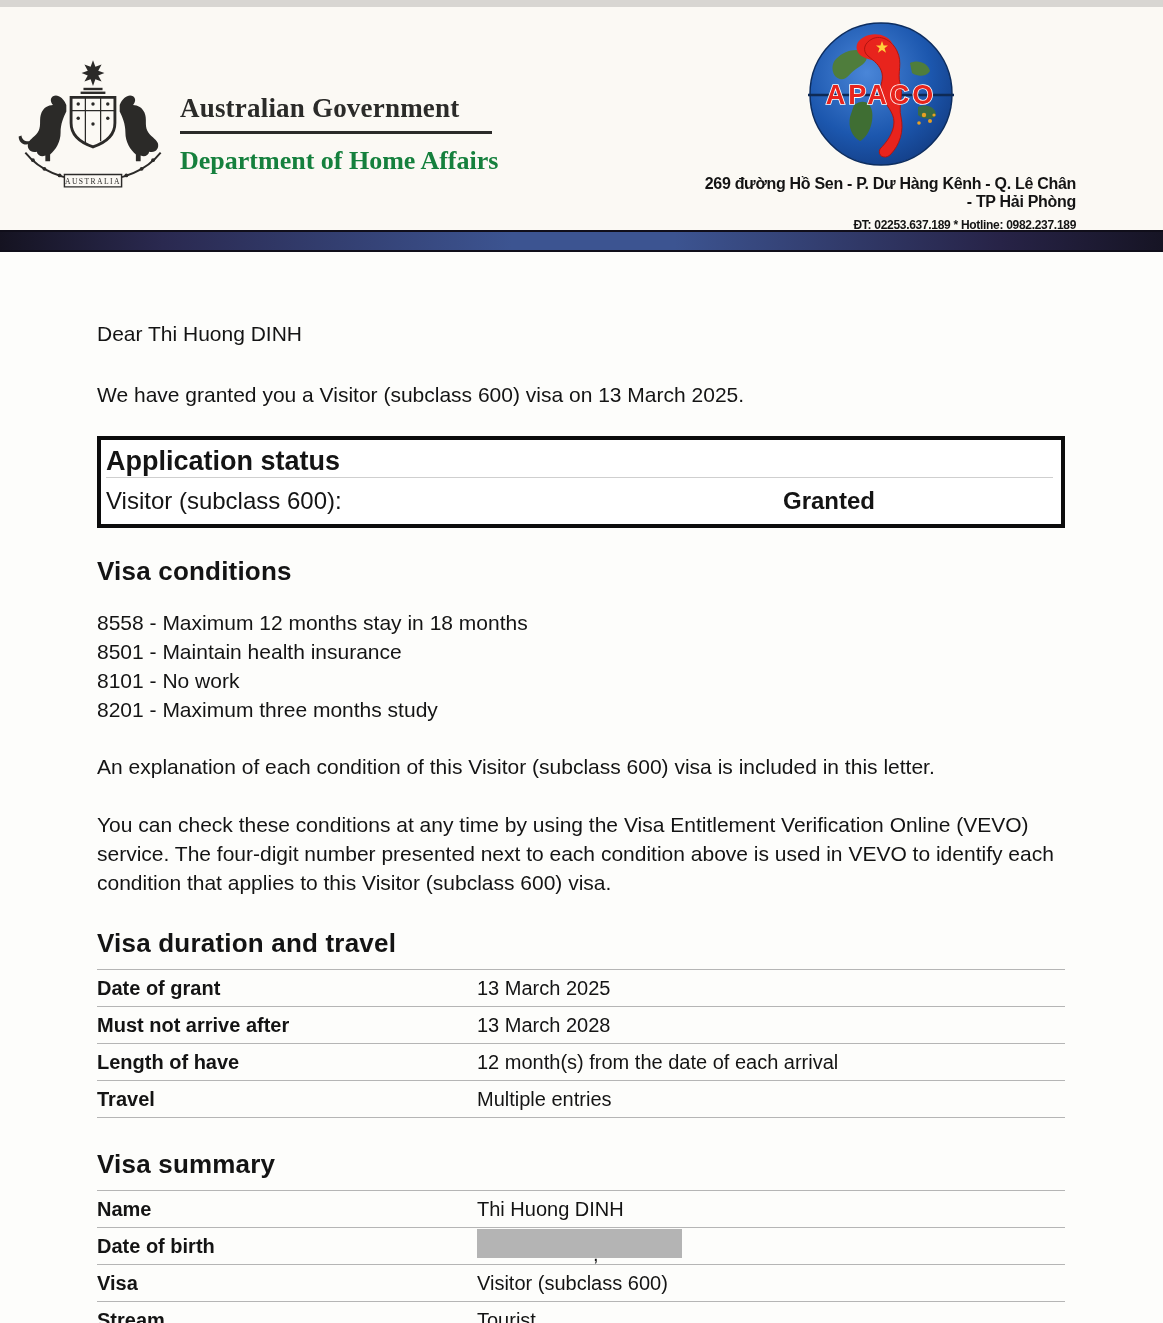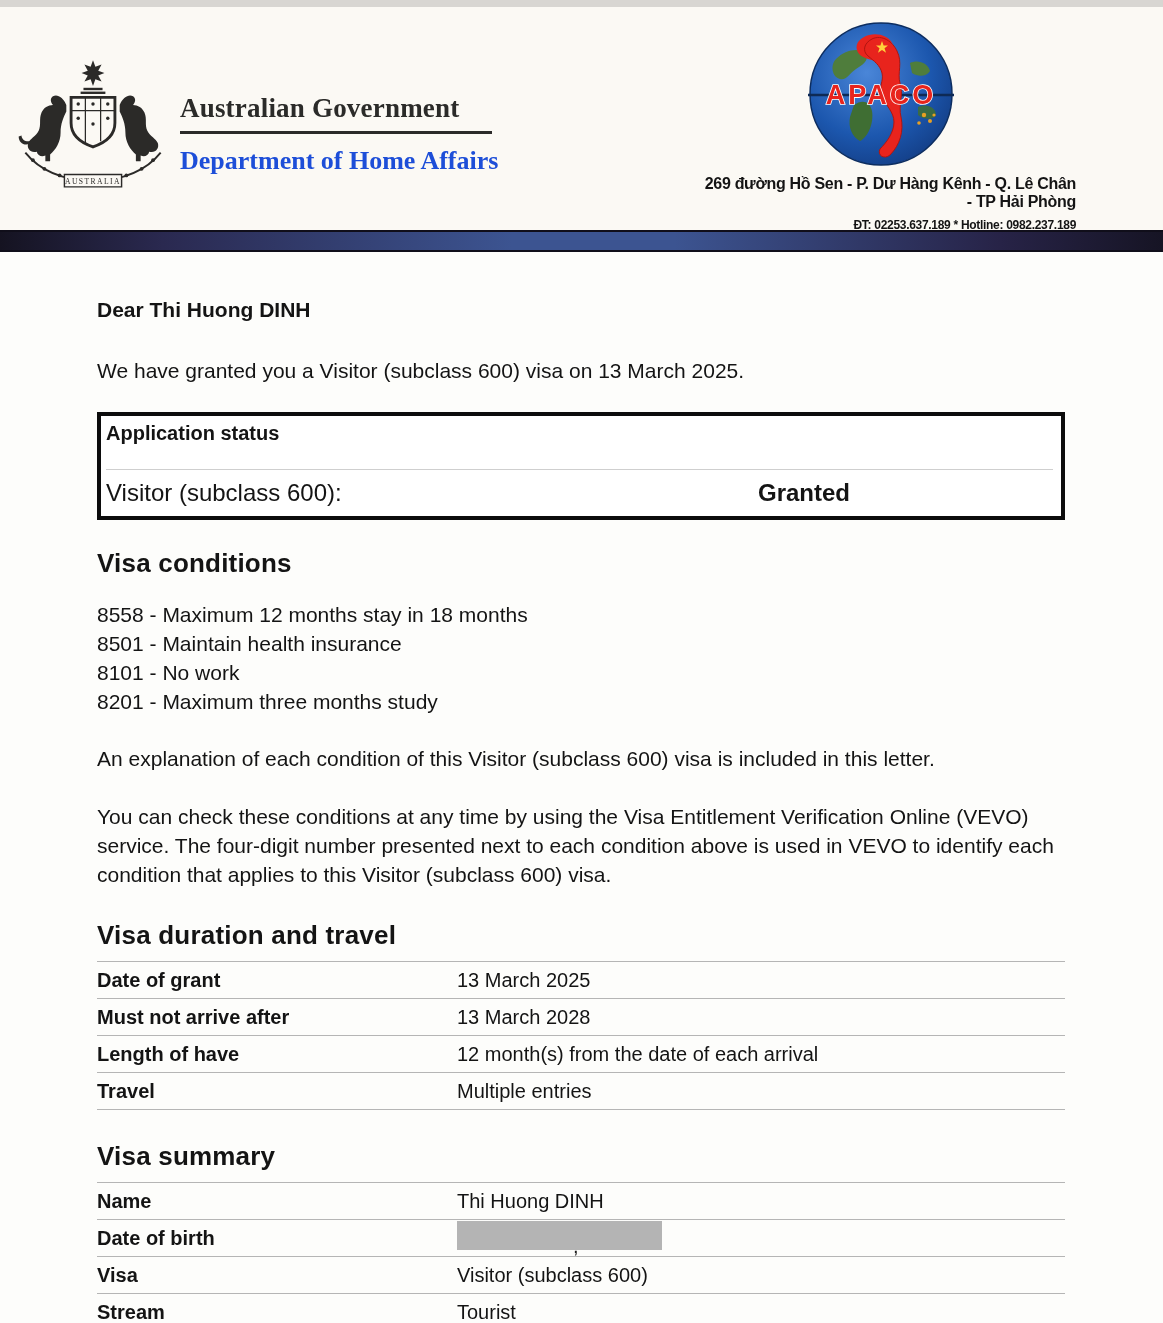--- a/index.html
+++ b/index.html
@@ -9,57 +9,57 @@
 
   
   .top-strip { position:absolute; top:0; left:0; right:0; height:7px; background:#d8d6d2; }
   .header { position:absolute; top:7px; left:0; right:0; height:223px; background:#fbf9f4; }
   .crest { position:absolute; left:12px; top:50px; }
   .gov-block { position:absolute; left:180px; top:86px; width:340px; }
   .gov-title { font-family:"Liberation Serif", serif; font-weight:bold;
                font-size:27px; color:#2b2b29; letter-spacing:0.2px; }
   .gov-rule  { width:312px; border-bottom:3px solid #2b2b29; margin-top:7px; }
   .gov-dept  { font-family:"Liberation Serif", serif; font-weight:bold;
-               font-size:26px; color:#1d4ed8; margin-top:12px; }
+               font-size:26px; color:#15803d; margin-top:12px; }
   .apaco-logo { position:absolute; left:806px; top:12px; }
   .agency-address { position:absolute; left:700px; top:168px; width:376px; text-align:right; }
   .agency-line1 { font-size:16px; font-weight:bold; letter-spacing:-0.3px; }
   .agency-line2 { font-size:12px; font-weight:bold; letter-spacing:-0.3px; margin-top:7px; }
 
   .blue-bar { position:absolute; top:230px; left:0; right:0; height:22px;
     background:linear-gradient(90deg,#151321 0%,#2a2950 14%,#3c5491 44%,#3c5491 58%,#272347 86%,#161424 100%);
     border-top:2px solid #100e1a; border-bottom:2px solid #100e1a; }
 
   
   .content { position:absolute; top:252px; left:97px; width:968px; font-size:21px; }
-  .salutation { margin-top:46px;font-weight:bold; }
+  .salutation { margin-top:70px; }
   .intro { margin-top:37px; }
 
   .status-box { margin-top:29px; border:4px solid #0c0c0c; background:#fff;
                 padding:6px 8px 10px 5px; }
-  .status-title { font-size:20px; font-weight:bold; padding-bottom:24px;
+  .status-title { font-size:27px; font-weight:bold; padding-bottom:0;
                   border-bottom:1px solid #cfcfcf; }
   .status-row { position:relative; padding-top:9px; font-size:24px; height:36px; }
-  .status-value { position:absolute; left:652px; top:9px; font-weight:bold; }
+  .status-value { position:absolute; left:677px; top:9px; font-weight:bold; }
 
   .section-heading { font-size:26px; font-weight:bold; letter-spacing:0.2px; }
   .h-conditions { margin-top:28px; }
   .conditions-list { list-style:none; margin-top:21px; }
   .conditions-list li { line-height:29px; }
   .para { line-height:29px; }
   .para-1 { margin-top:28px; }
   .para-2 { margin-top:29px; }
 
   .h-duration { margin-top:31px; }
   .h-summary  { margin-top:31px; }
   .kv-table { margin-top:10px; border-bottom:1px solid #b5b5b5; }
   .kv-row { display:flex; align-items:center; height:37px;
             border-top:1px solid #b5b5b5; font-size:20px; }
   .kv-label { width:360px; font-weight:bold; flex:none; }
-  .kv-value { flex:1; }
+  .kv-value { flex:1;margin-left:20px; }
 
   .redaction { position:relative; width:205px; height:29px; background:#b4b4b4; }
   .redaction-artifact { position:absolute; left:116px; bottom:-8px;
                         font-size:20px; color:#1a1a1a; }
 </style>
 </head>
 <body>
 
 <div class="page">
 

